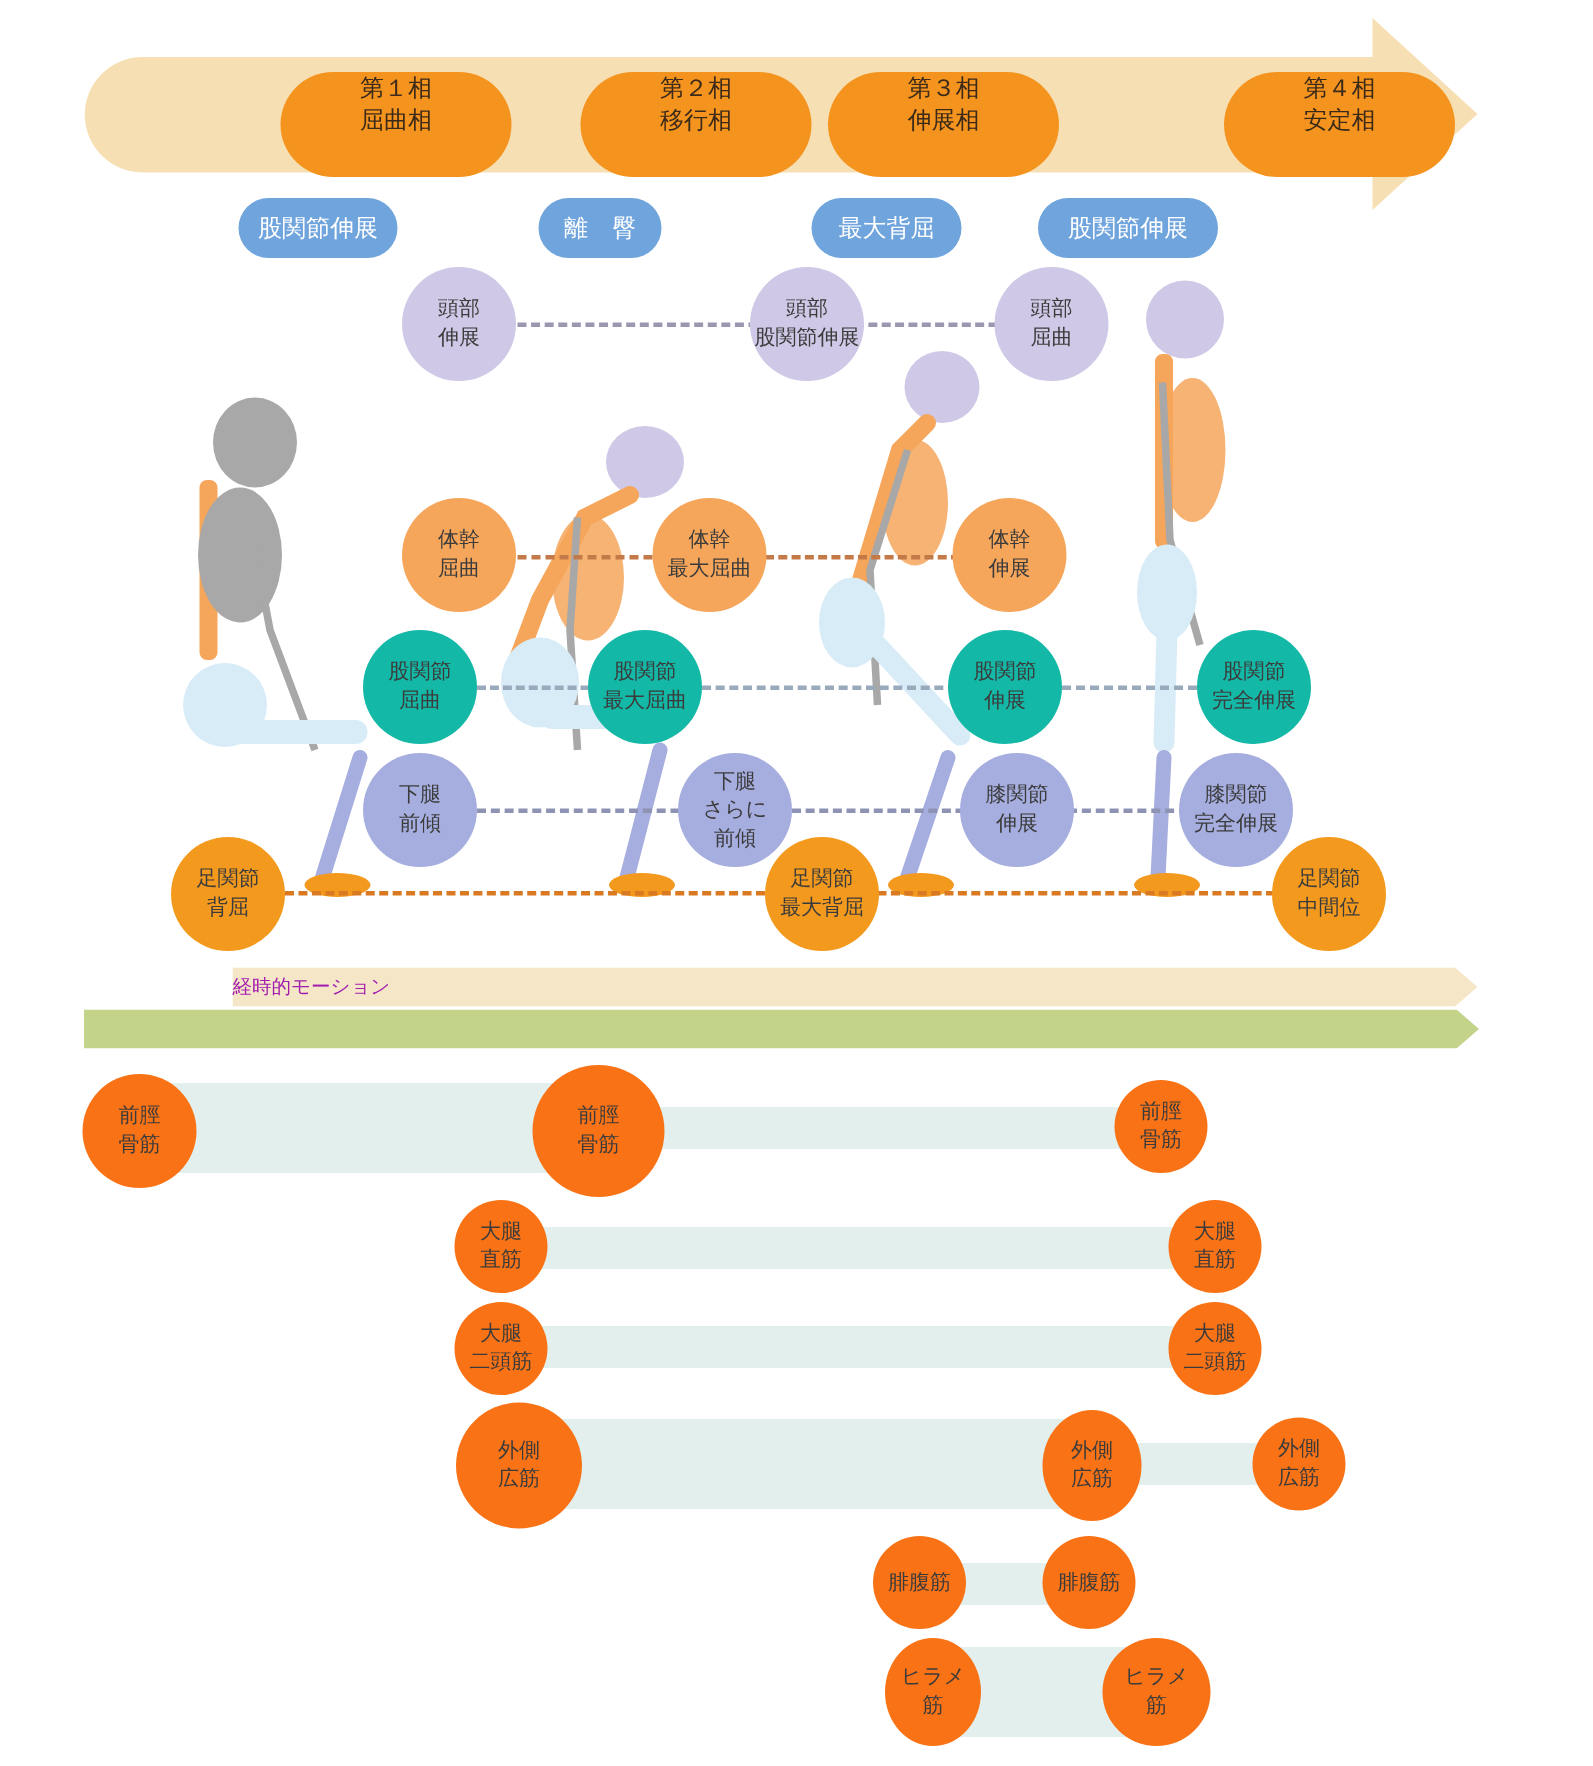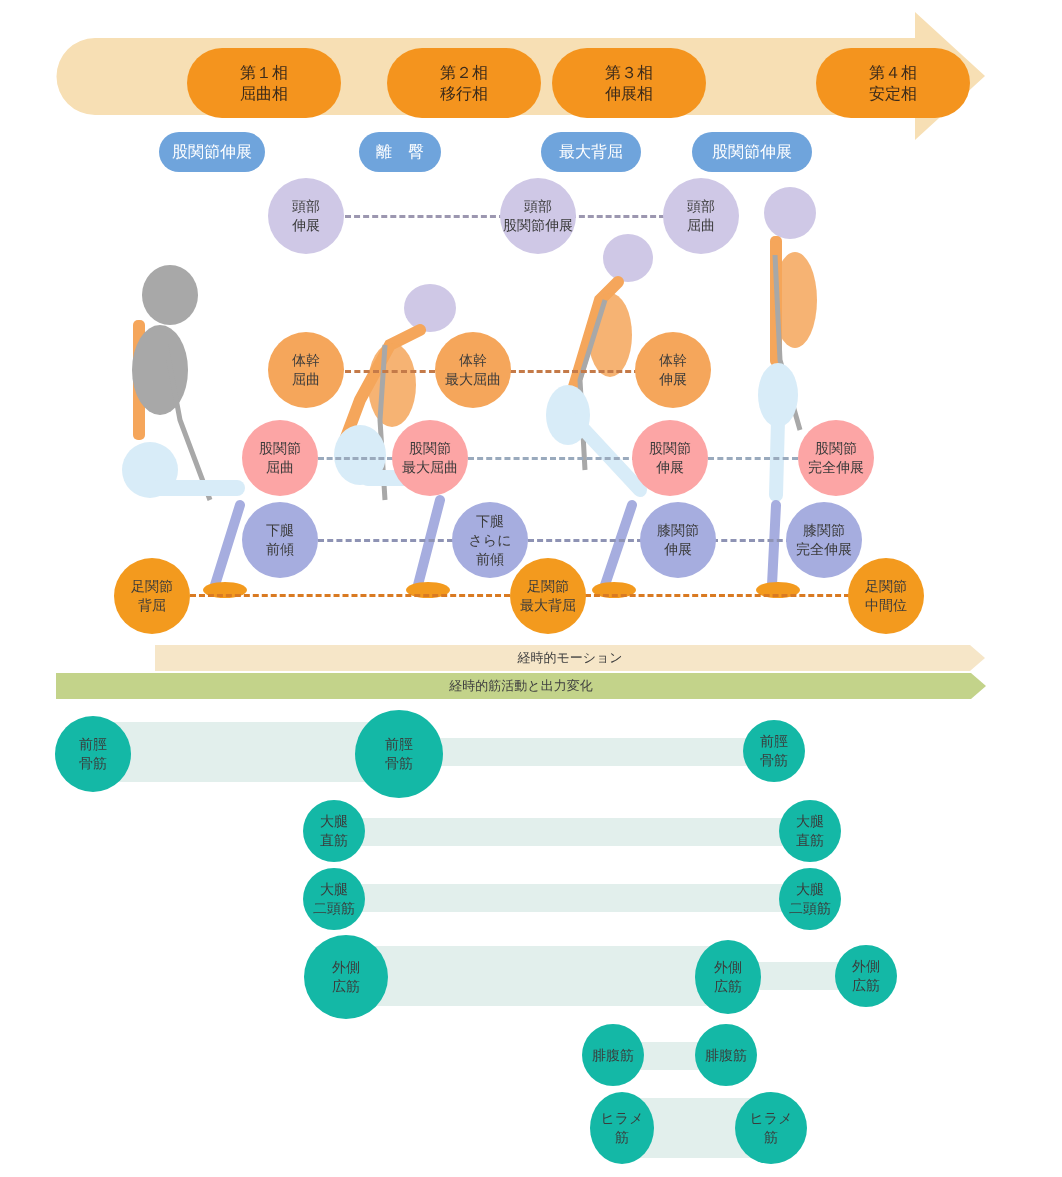--- a/index.html
+++ b/index.html
@@ -1,36 +1,36 @@
 <!DOCTYPE html>
 <html><head>
   <meta charset="utf-8">
   <style>
     html, body { margin:0; padding:0; background:#ffffff; }
     body { width:1062px; height:1177px; position:relative; overflow:hidden;
       font-family: "DejaVu Sans", "Liberation Sans", sans-serif; color:#3a3a3a; }
     .abs { position:absolute; }
     .phase-arrow { left:0; top:0; width:1062px; height:160px; }
     .phase-pill { position:absolute; width:154px; height:70px; border-radius:35px; background:#f4941e;
-      display:flex; flex-direction:column; align-items:center; justify-content:center;
+      display:flex; flex-direction:column; align-items:center; 
       font-size:16px; line-height:21px; color:#3b2a1a; top:48px; }
     .event-pill { position:absolute; height:40px; border-radius:20px; background:#6fa4dc;
       display:flex; align-items:center; justify-content:center; color:#fff; font-size:16px; top:132px; }
     .circle { position:absolute; border-radius:50%; display:flex; flex-direction:column;
       align-items:center; justify-content:center; font-size:14px; line-height:19px; text-align:center; color:#3b3b3b; }
     .c-head { background:#cfc8e6; }
     .c-trunk { background:#f5a65b; }
-    .c-hip { background:#fca5a5; }
+    .c-hip { background:#14b8a6; }
     .c-shank { background:#a6addf; }
     .c-ankle { background:#f39a1e; }
-    .c-muscle { background:#14b8a6; }
+    .c-muscle { background:#f97316; }
     .dash { position:absolute; height:0; border-top:3px dashed; }
     .bar-tan { position:absolute; left:155px; top:645px; width:830px; height:26px; }
     .bar-green { position:absolute; left:56px; top:673px; width:930px; height:26px; }
-    .bar-label { position:absolute; width:100%; text-align:center; top:4px; font-size:13px; color:#404040; }
+    .bar-label { position:absolute; width:100%; top:4px; font-size:13px; color:#a21caf; }
     .band { position:absolute; background:#e2efec; }
     svg.fig { position:absolute; left:0; top:0; }
   </style>
 </head>
 <body>
 
 <svg class="abs phase-arrow" width="1062" height="160" viewBox="0 0 1062 160">
   <path d="M95 38 H915 V12 L985 76 L915 140 V115 H95 A38 38 0 0 1 95 38 Z" fill="#f7dfb4"></path>
 </svg>
 
@@ -193,21 +193,20 @@
 <div class="bar-tan">
   <svg width="830" height="26" style="position:absolute;left:0;top:0">
       <path d="M0 0 H815 L830 13 L815 26 H0 Z" fill="#f6e6c8"></path>
     </svg>
   <div class="bar-label">経時的モーション</div>
 </div>
 <div class="bar-green">
   <svg width="930" height="26" style="position:absolute;left:0;top:0">
       <path d="M0 0 H915 L930 13 L915 26 H0 Z" fill="#c3d38a"></path>
     </svg>
-  <div class="bar-label">経時的筋活動と出力変化</div>
 </div>
 
 <div class="band" style="left:95px;top:722px;width:310px;height:60px"></div>
 <div class="band" style="left:420px;top:738px;width:360px;height:28px"></div>
 <div class="band" style="left:340px;top:818px;width:470px;height:28px"></div>
 <div class="band" style="left:340px;top:884px;width:470px;height:28px"></div>
 <div class="band" style="left:360px;top:946px;width:370px;height:60px"></div>
 <div class="band" style="left:730px;top:962px;width:140px;height:28px"></div>
 <div class="band" style="left:615px;top:1042px;width:110px;height:28px"></div>
 <div class="band" style="left:625px;top:1098px;width:140px;height:60px"></div>

